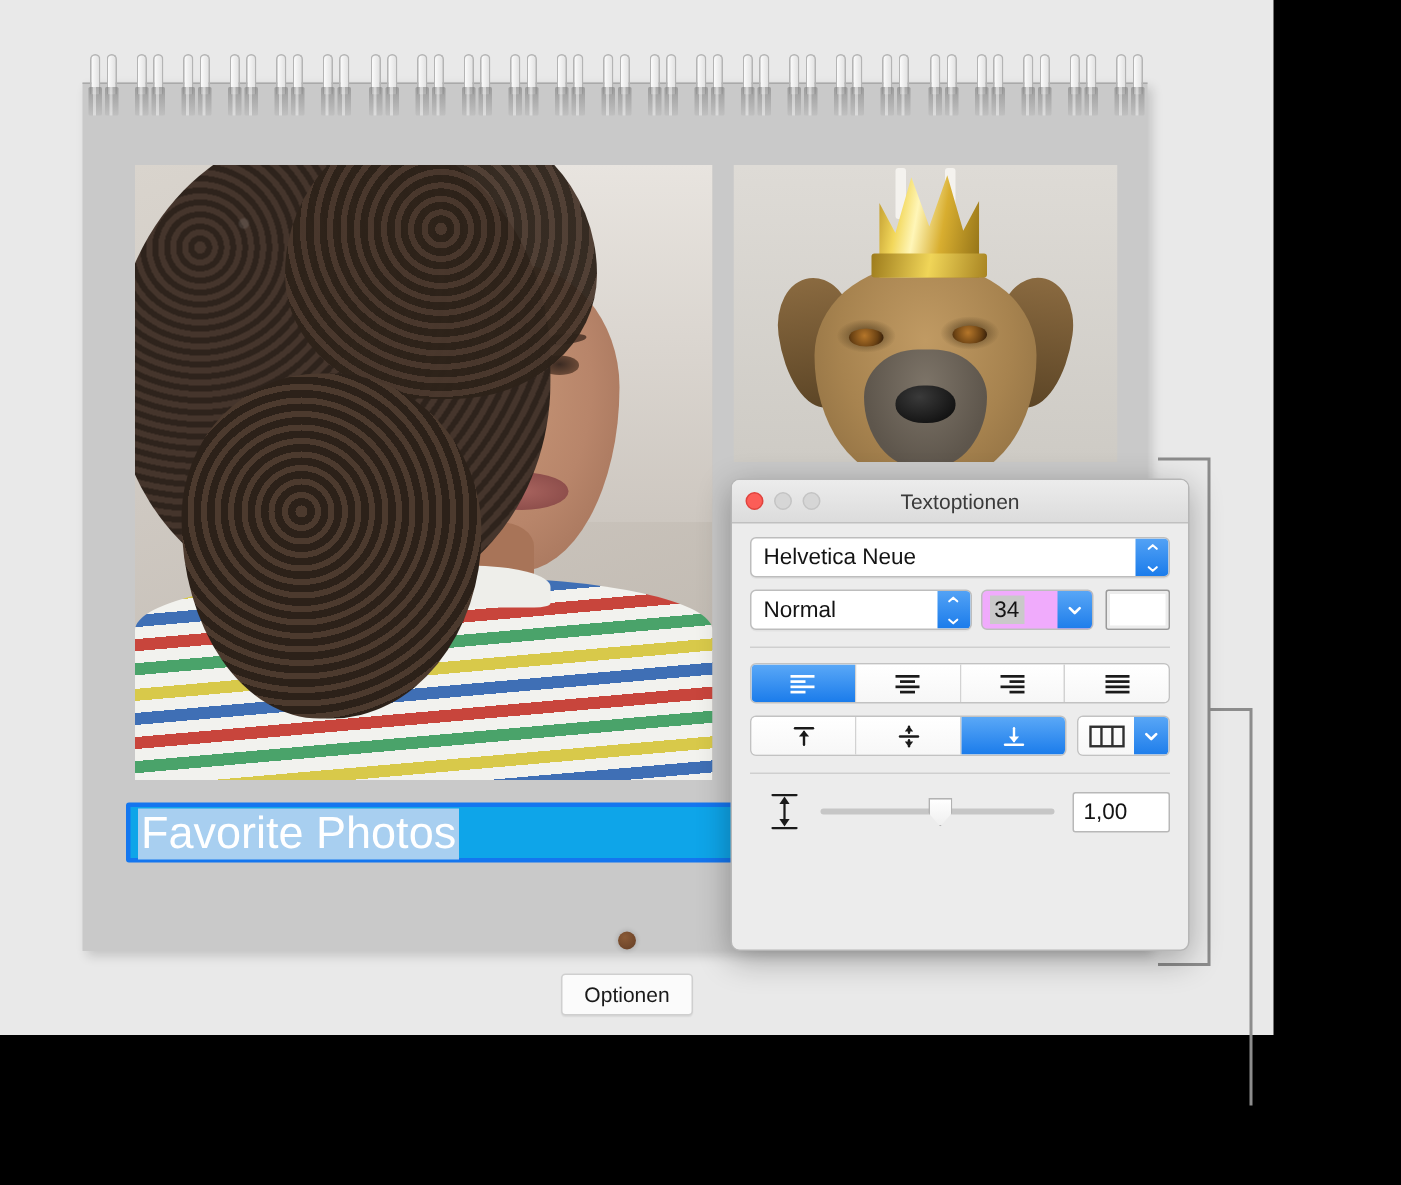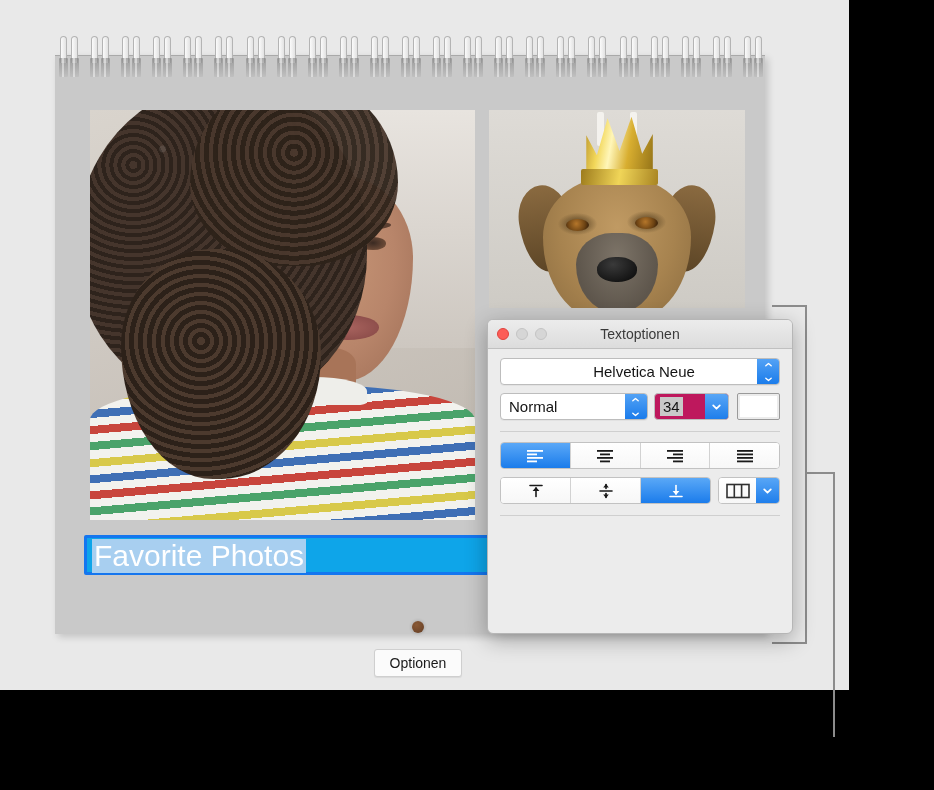--- a/index.html
+++ b/index.html
@@ -224,26 +224,26 @@
     box-shadow: 0 1px 0 rgba(0,0,0,.04);
   }
   .combo .label { padding-left: 8px; font-size: 15px; color: #141414; white-space: nowrap; }
   .stepper-blue {
     position: absolute; right: 0; top: 0; width: 22px; height: 100%;
     background: linear-gradient(to bottom,#53a2f5,#1b7ceb);
     display: flex; flex-direction: column; align-items: center; justify-content: center;
     gap: 2px;
   }
   .chev { width: 9px; height: 9px; }
-  .combo-font { width: 282px; justify-content: center; }
+  .combo-font { width: 282px; }
   .combo-style { width: 158px; }
 
   .sizebox {
     width: 80px; height: 27px; margin-left: 6px;
-    background: #be185d; border: 1px solid #bdbdbd; border-radius: 4px;
+    background: #f0abfc; border: 1px solid #bdbdbd; border-radius: 4px;
     display: flex; align-items: center; position: relative; overflow: hidden;
   }
   .sizebox .szval {
     font-size: 15px; color: #141414; margin-left: 5px;
     background: #c9c9c9; padding: 1px 3px;
   }
   .dropdown-blue {
     position: absolute; right: 0; top: 0; width: 23px; height: 100%;
     background: linear-gradient(to bottom,#58a6f6,#1f7eeb);
     display: flex; align-items: center; justify-content: center;
@@ -691,18 +691,36 @@
           <span class="dd">
             <svg width="11" height="11" viewBox="0 0 10 10">
                 <path d="M2 4 L5 7 L8 4" stroke="#fff" stroke-width="1.6" fill="none" stroke-linecap="round" stroke-linejoin="round"></path>
               </svg>
           </span>
         </div>
       </div>
 
       <div class="divider"></div>
 
+      <div class="srow">
+        <span class="sicon">
+          <svg width="26" height="28" viewBox="0 0 26 28">
+            <g stroke="#1a1a1a" stroke-width="1.5" stroke-linecap="round">
+              <line x1="5" y1="3" x2="21" y2="3"></line>
+                <line x1="5" y1="25" x2="21" y2="25"></line>
+              <line x1="13" y1="6" x2="13" y2="22"></line>
+            </g>
+            <path d="M13 4 L9.6 9 L16.4 9 Z" fill="#1a1a1a"></path>
+            <path d="M13 24 L9.6 19 L16.4 19 Z" fill="#1a1a1a"></path>
+          </svg>
+        </span>
+        <span class="slider">
+          <span class="track"></span>
+          <span class="knob" style="left:46%;"></span>
+        </span>
+        <span class="numbox">1,00</span>
+      </div>
 
 
     </div>
   </div>
 
 </div>
 
 </body></html>

